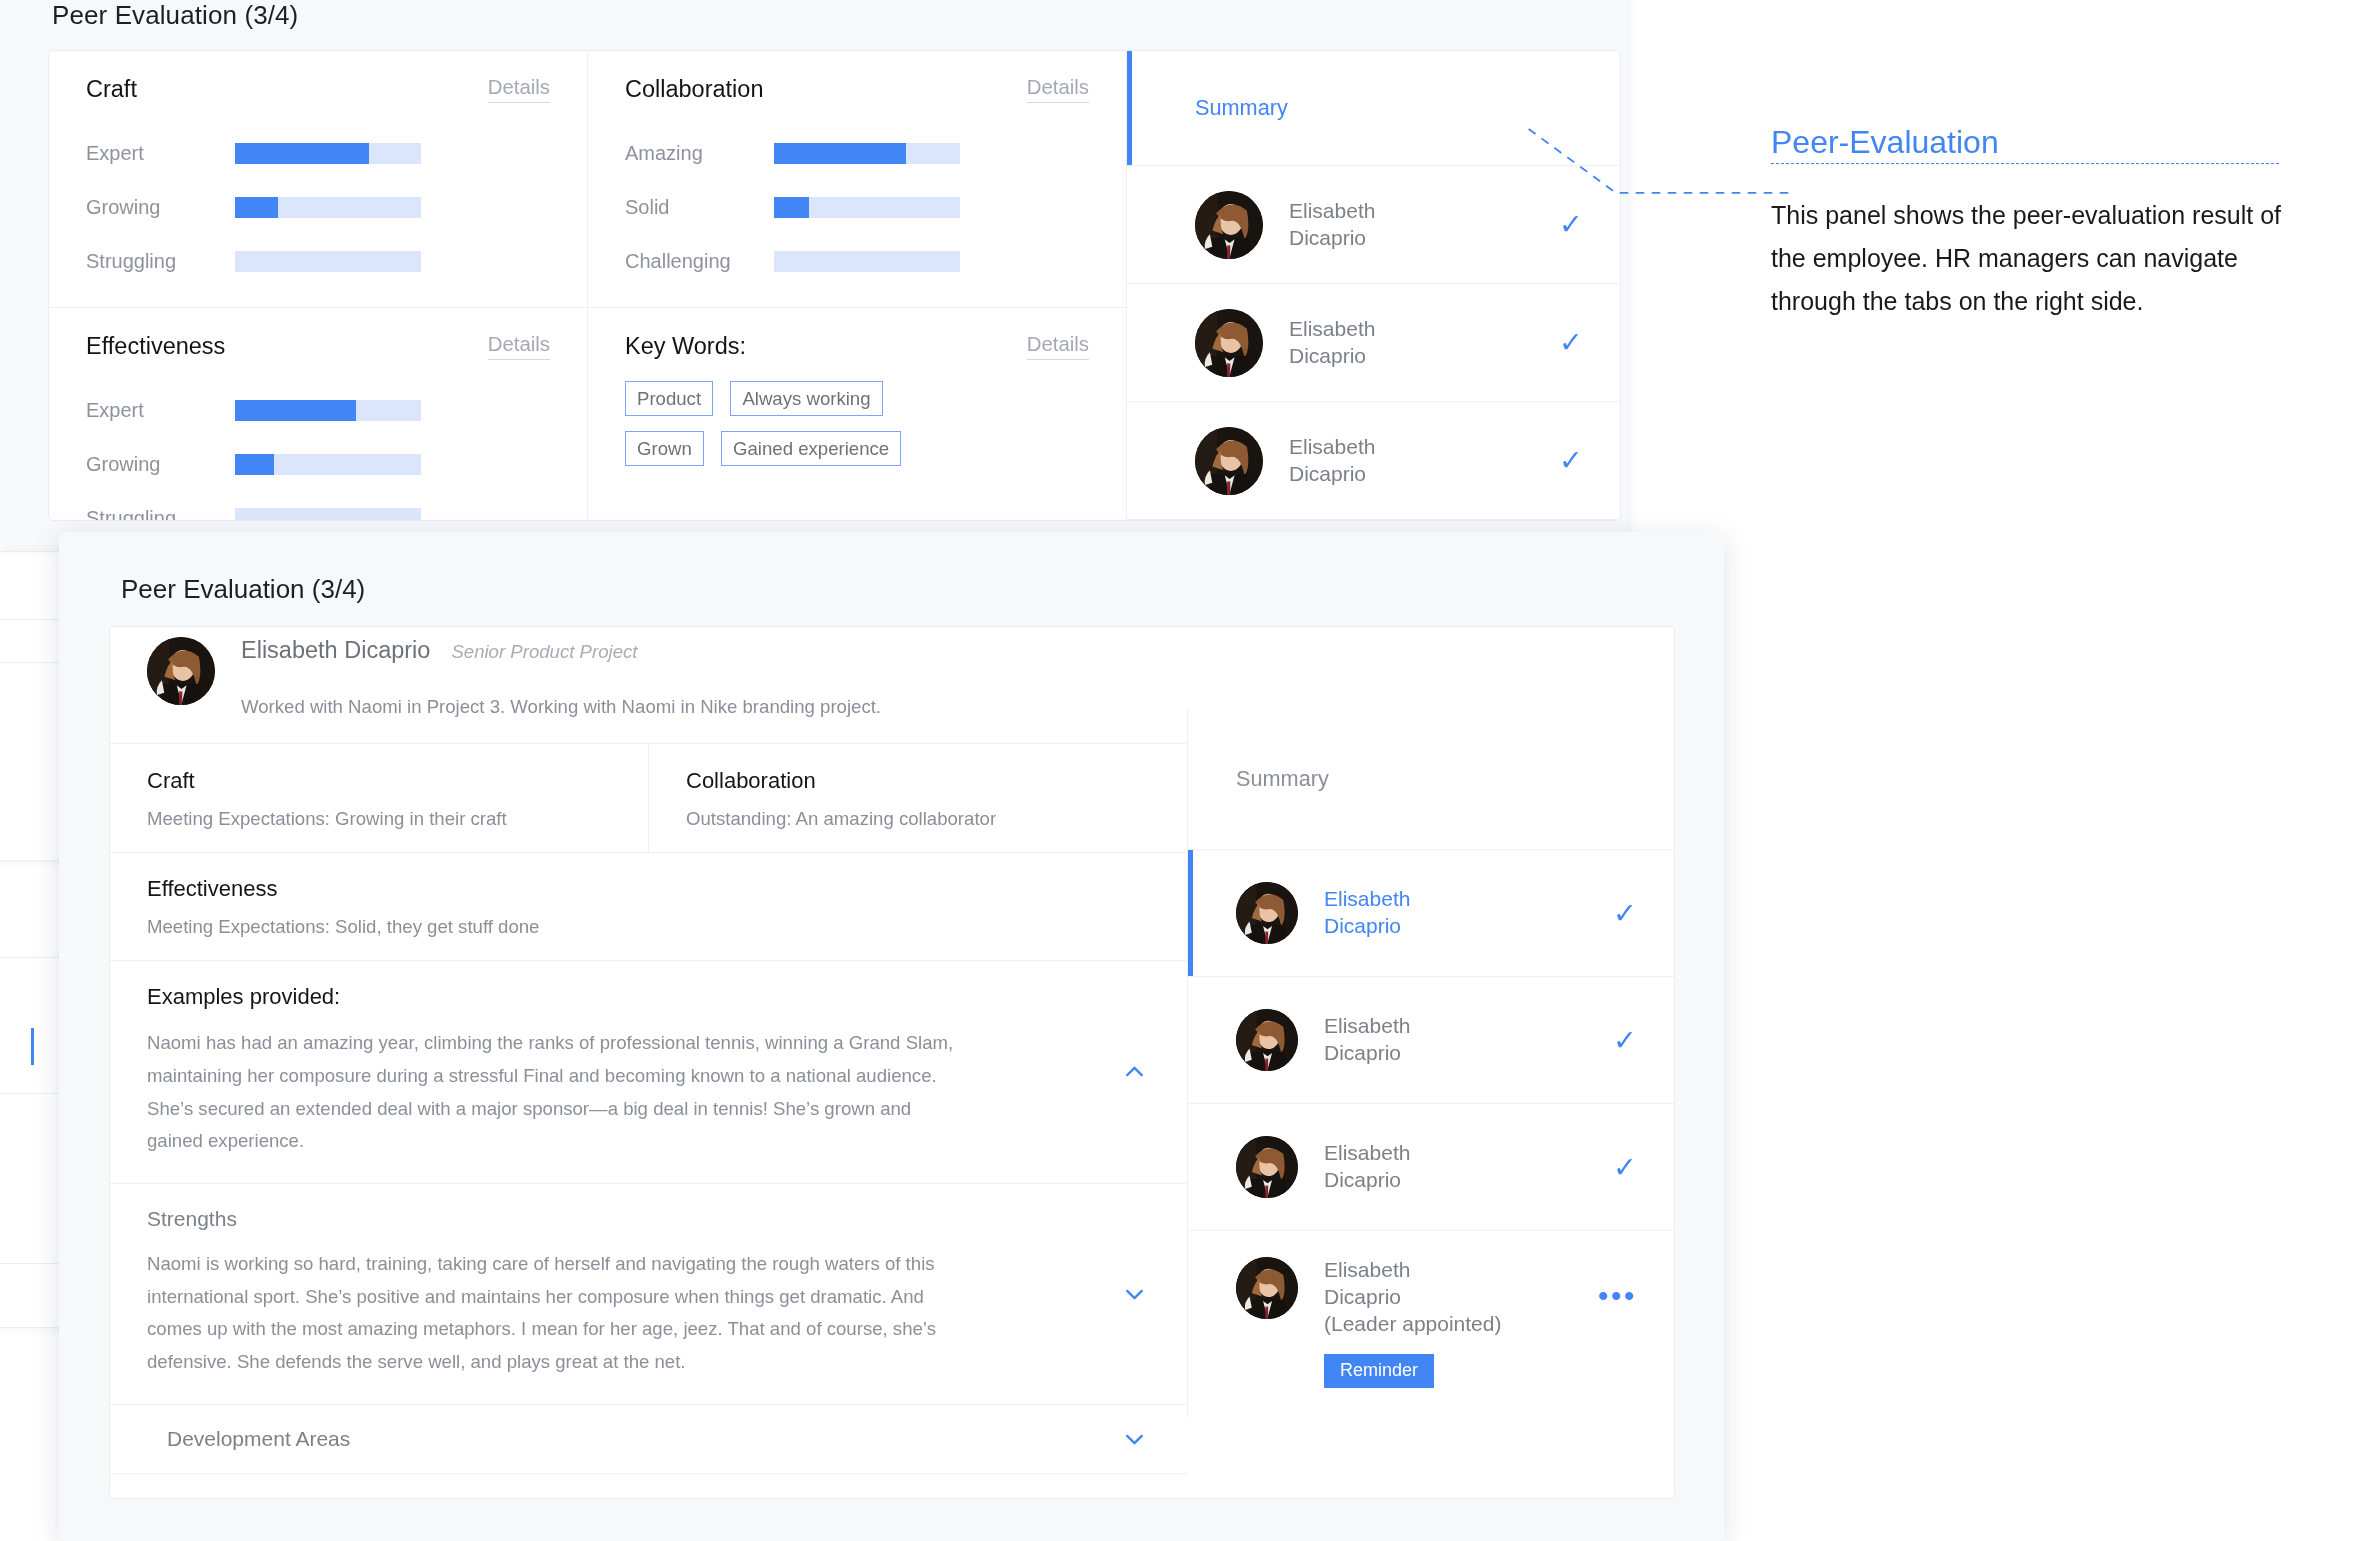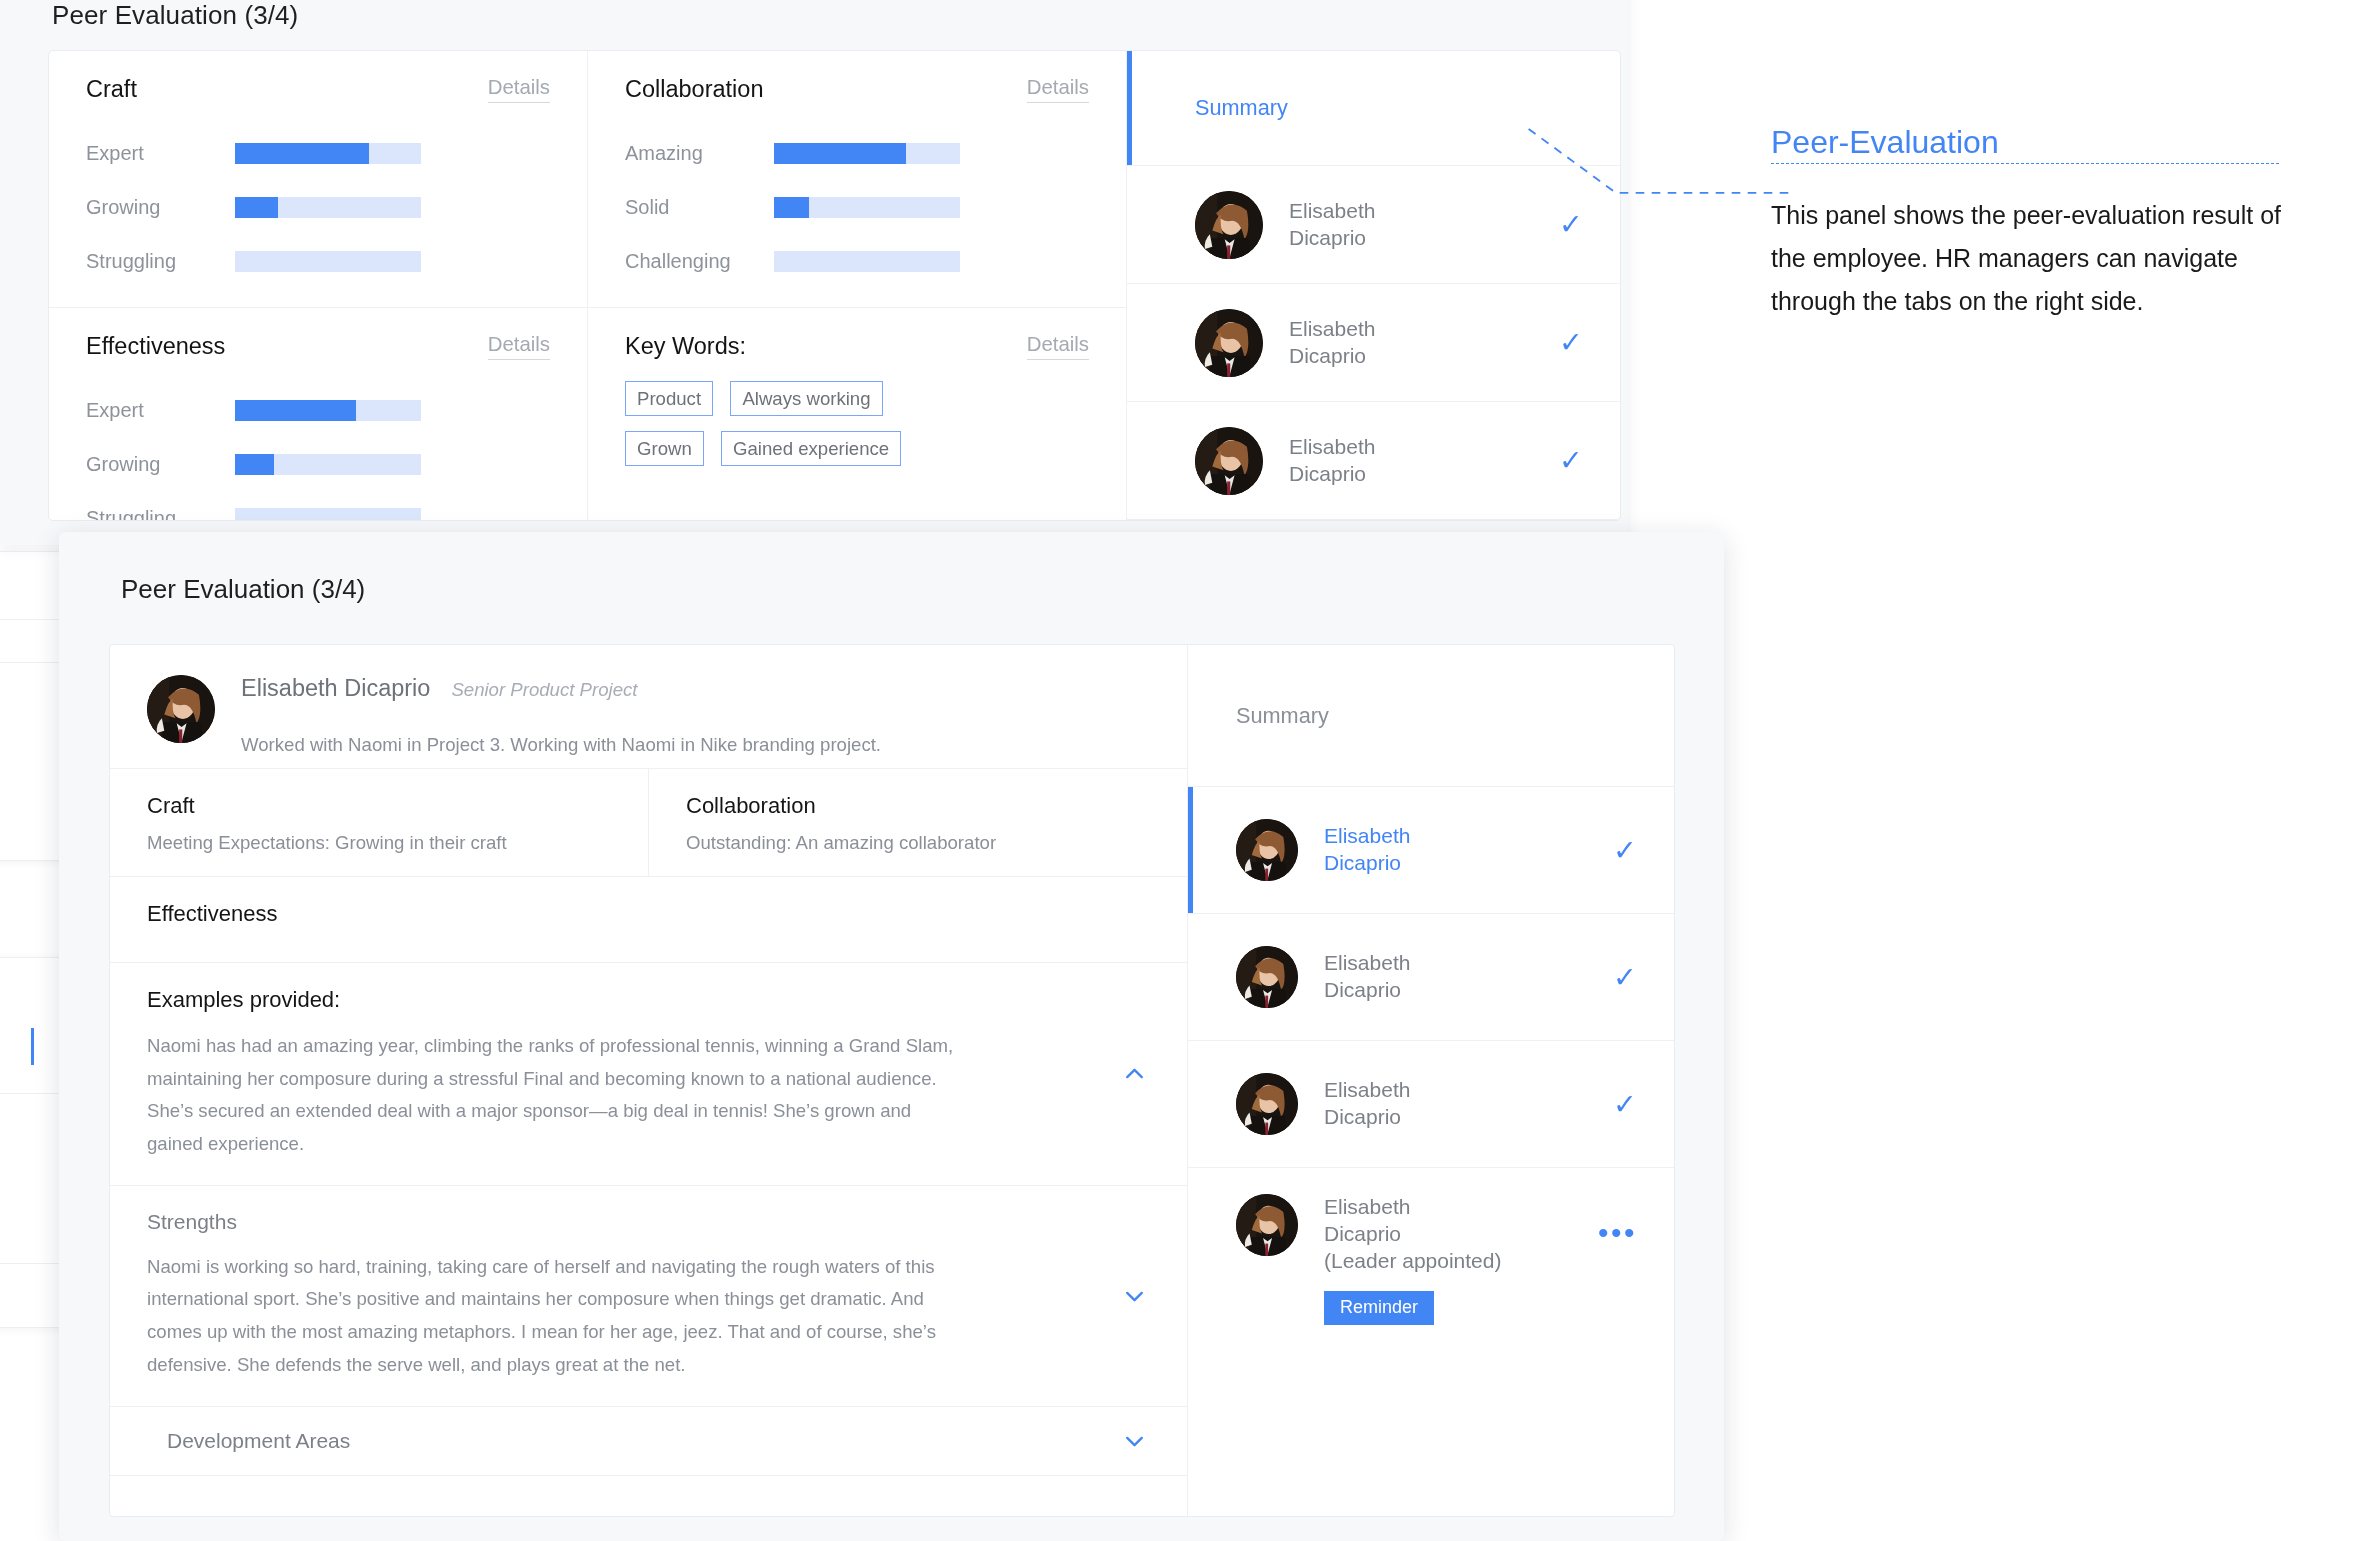--- a/index.html
+++ b/index.html
@@ -202,27 +202,28 @@
     background: #f7f8fa;
     border-radius: 6.2px;
     box-shadow: 0 5px 27px rgba(20,30,60,.13);
   }
   #bottom-card-title {
     position: absolute; left: 62px; top: 42px;
     font-size: 26px; color: #1f1f1f;
   }
   #bottom-panel {
     position: absolute;
-    left: 50px; top: 112px;
+    left: 50px; top: 94px;
     width: 1566px; height: 873px;
     background: #fff;
     border: 0.6px solid #e9ecf1;
     border-radius: 3.7px;
     display: flex;
     overflow: hidden;
+    align-items: center;
   }
   .bp-left { width: 1077px; display: flex; flex-direction: column; }
   .bp-right { flex: 1; border-left: 1.2px solid #eef0f4; display: flex; flex-direction: column; }
 
   .reviewer-block {
     padding: 30px 37px 25px 37px;
     display: flex;
     border-bottom: 1.2px solid #eef0f4;
     min-height: 124px;
   }
@@ -560,20 +561,21 @@
           </div>
           <div class="rating-cell">
             <div class="rating-title">Collaboration</div>
             <div class="rating-value">Outstanding: An amazing collaborator</div>
           </div>
         </div>
 
         <div class="rating-row">
           <div class="rating-cell" style="flex:1 1 100%;">
             <div class="rating-title">Effectiveness</div>
+            <div class="rating-value">Meeting Expectations: Solid, they get stuff done</div>
           </div>
         </div>
 
         <div class="section">
           <div class="section-title">Examples provided:</div>
           <div class="section-body">Naomi has had an amazing year, climbing the ranks of professional tennis, winning a Grand Slam, maintaining her composure during a stressful Final and becoming known to a national audience. She’s secured an extended deal with a major sponsor—a big deal in tennis! She’s grown and gained experience.</div>
           <svg class="chev" viewBox="0 0 24 24">
               <polyline points="5,15 12,8 19,15" fill="none" stroke="#4285f4" stroke-width="2.2" stroke-linecap="round" stroke-linejoin="round"></polyline>
             </svg>
         </div>

